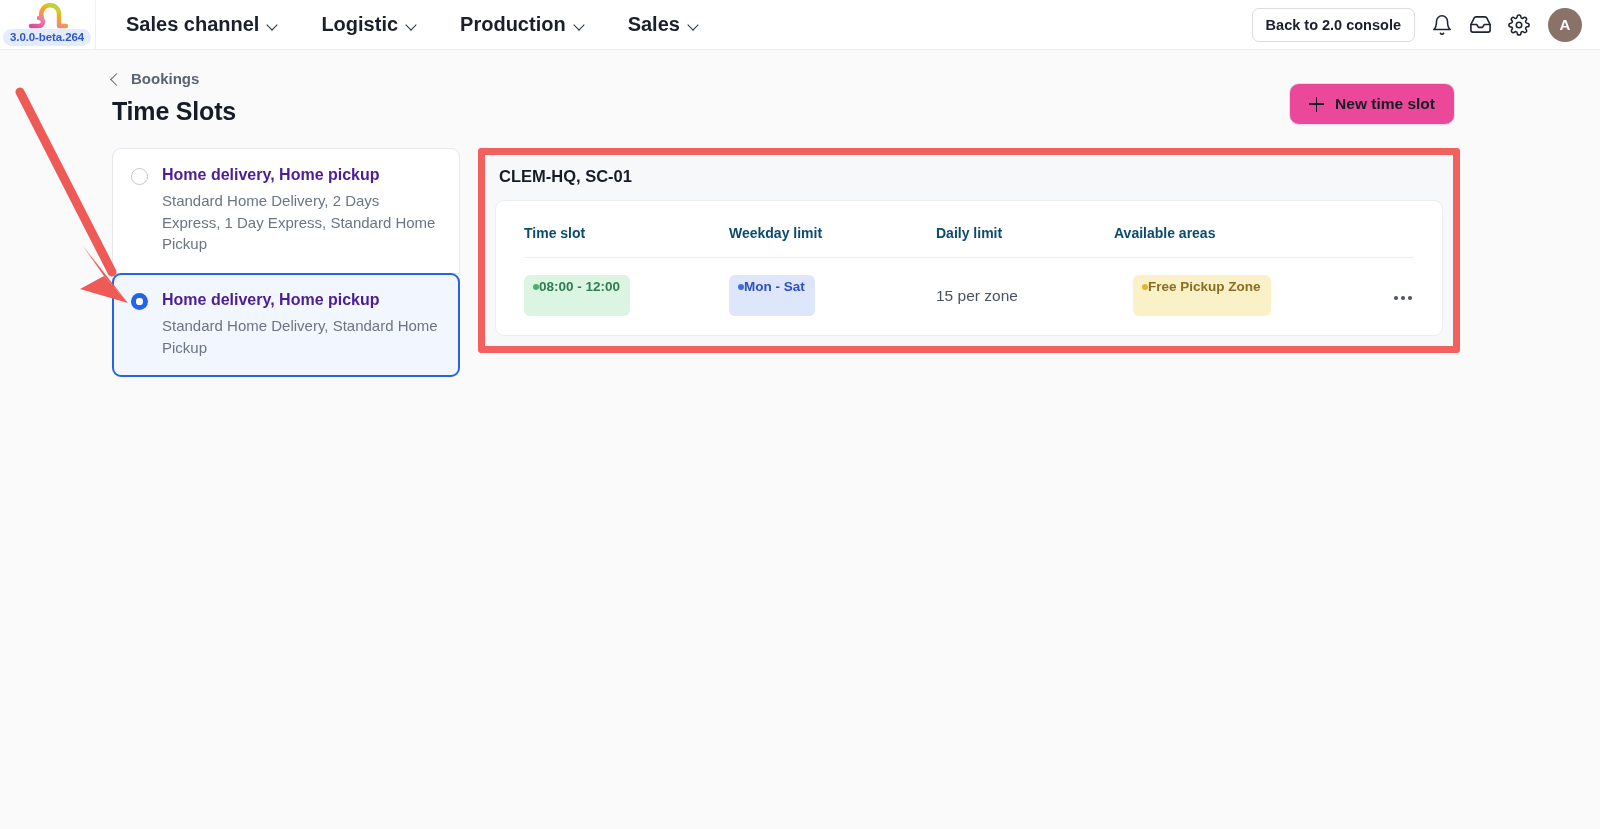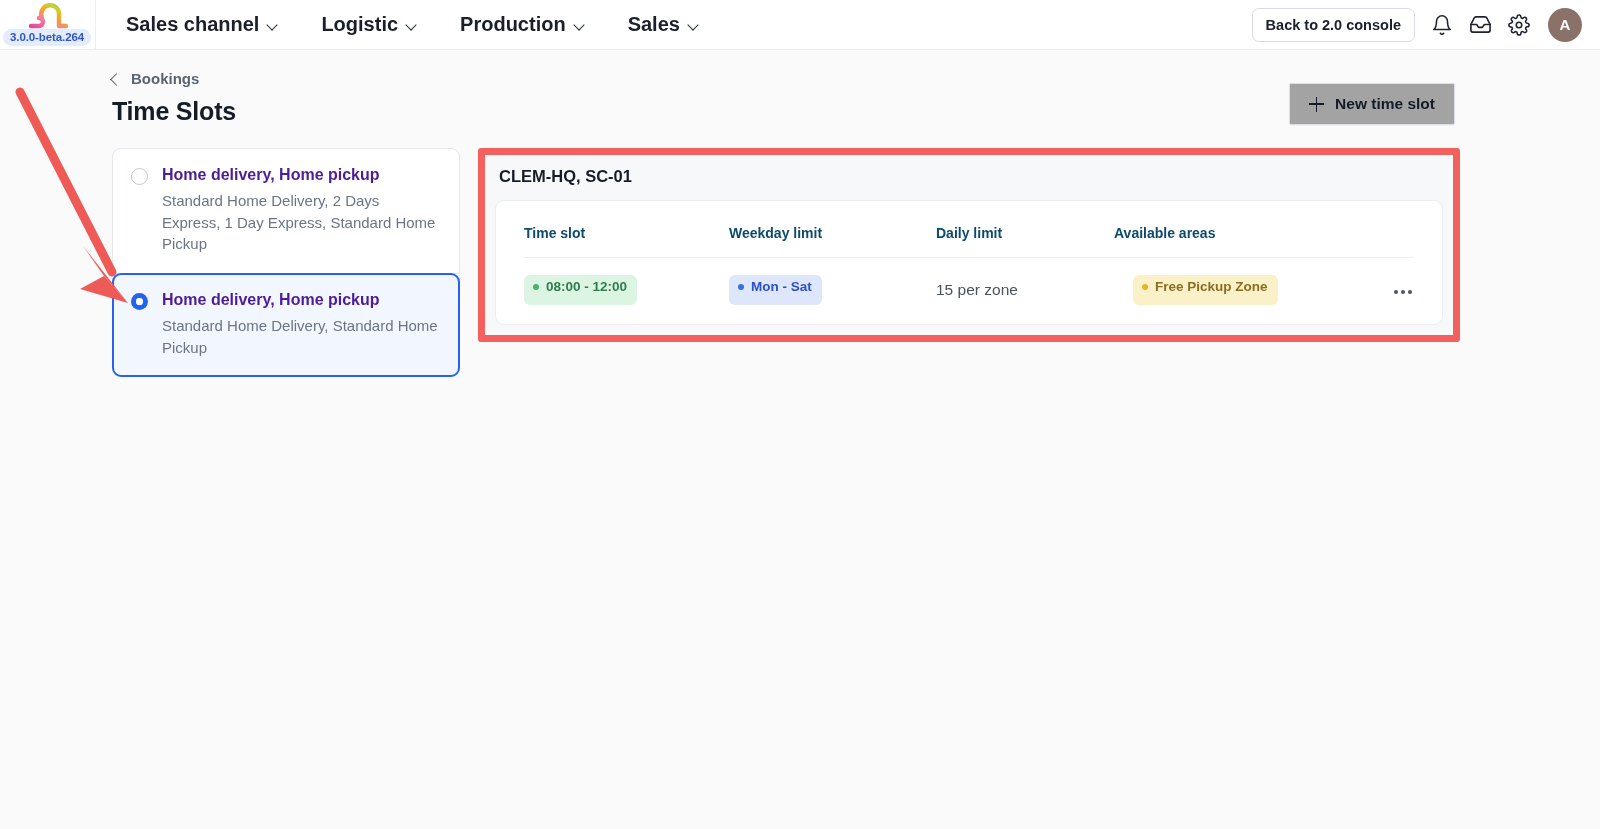--- a/index.html
+++ b/index.html
@@ -143,22 +143,22 @@
     font-size: 25px;
     font-weight: 700;
     color: #151C28;
     letter-spacing: -0.2px;
   }
   .new-slot-btn {
     display: flex;
     align-items: center;
     gap: 11px;
     border: 1px solid #DCE0E6;
-    background: #a3a3a3;
-    border-radius: 2px;
+    background: #ec4899;
+    border-radius: 10px;
     padding: 11px 19px;
     font-size: 15.5px;
     font-weight: 600;
     color: #151C28;
     cursor: pointer;
     font-family: inherit;
     margin-top: 13px;
     box-shadow: 0 1px 1px rgba(16,24,40,0.04);
   }
   .plus {
@@ -272,22 +272,21 @@
   }
   .col-time { width: 205px; }
   .col-week { width: 207px; }
   .col-daily { width: 178px; }
   .col-area  { width: auto; }
   .col-act   { width: 60px; text-align: right; }
 
   .badge {
     display: inline-flex;
     align-items: center;
-    gap: 7px;
-    padding: 4px 10px 11px 9px;
+    padding: 4px 10px 22px 9px;
     border-radius: 6px;
     font-size: 13.5px;
     font-weight: 600;
     white-space: nowrap;
   }
   .dot { width: 6px; height: 6px; border-radius: 50%; flex: none; }
   .badge.green  { background: #DCF5E3; color: #2F7D4F; }
   .badge.green .dot { background: #4CAF6E; }
   .badge.blue   { background: #DDE6FB; color: #2B50C7; }
   .badge.blue .dot { background: #3B6FE0; }

